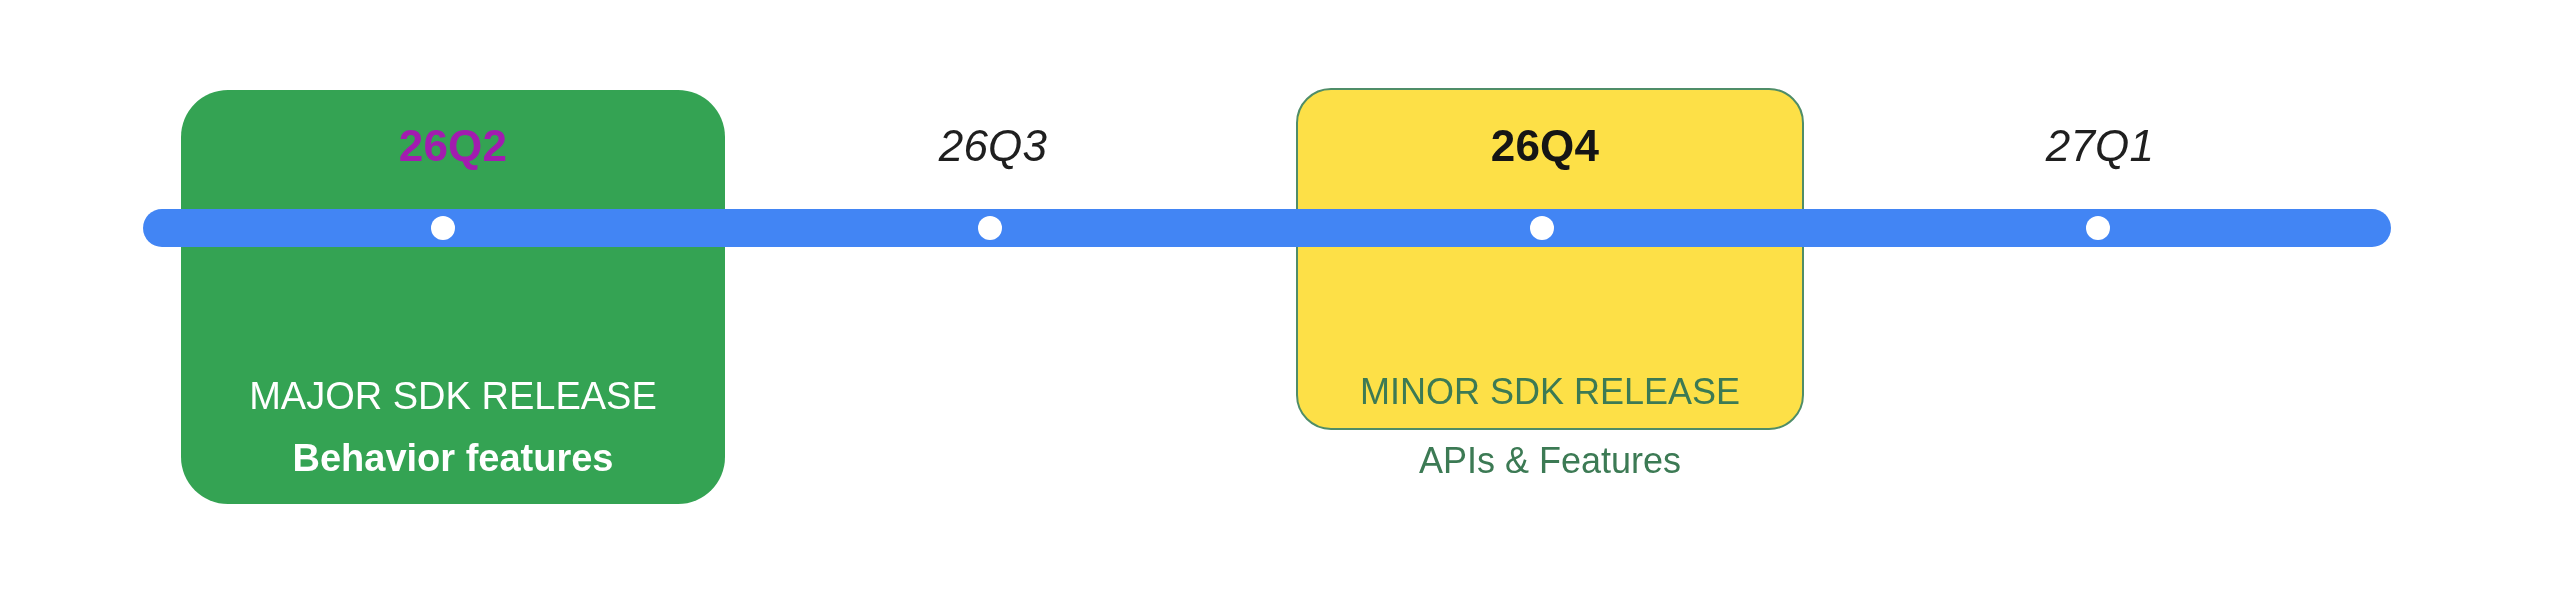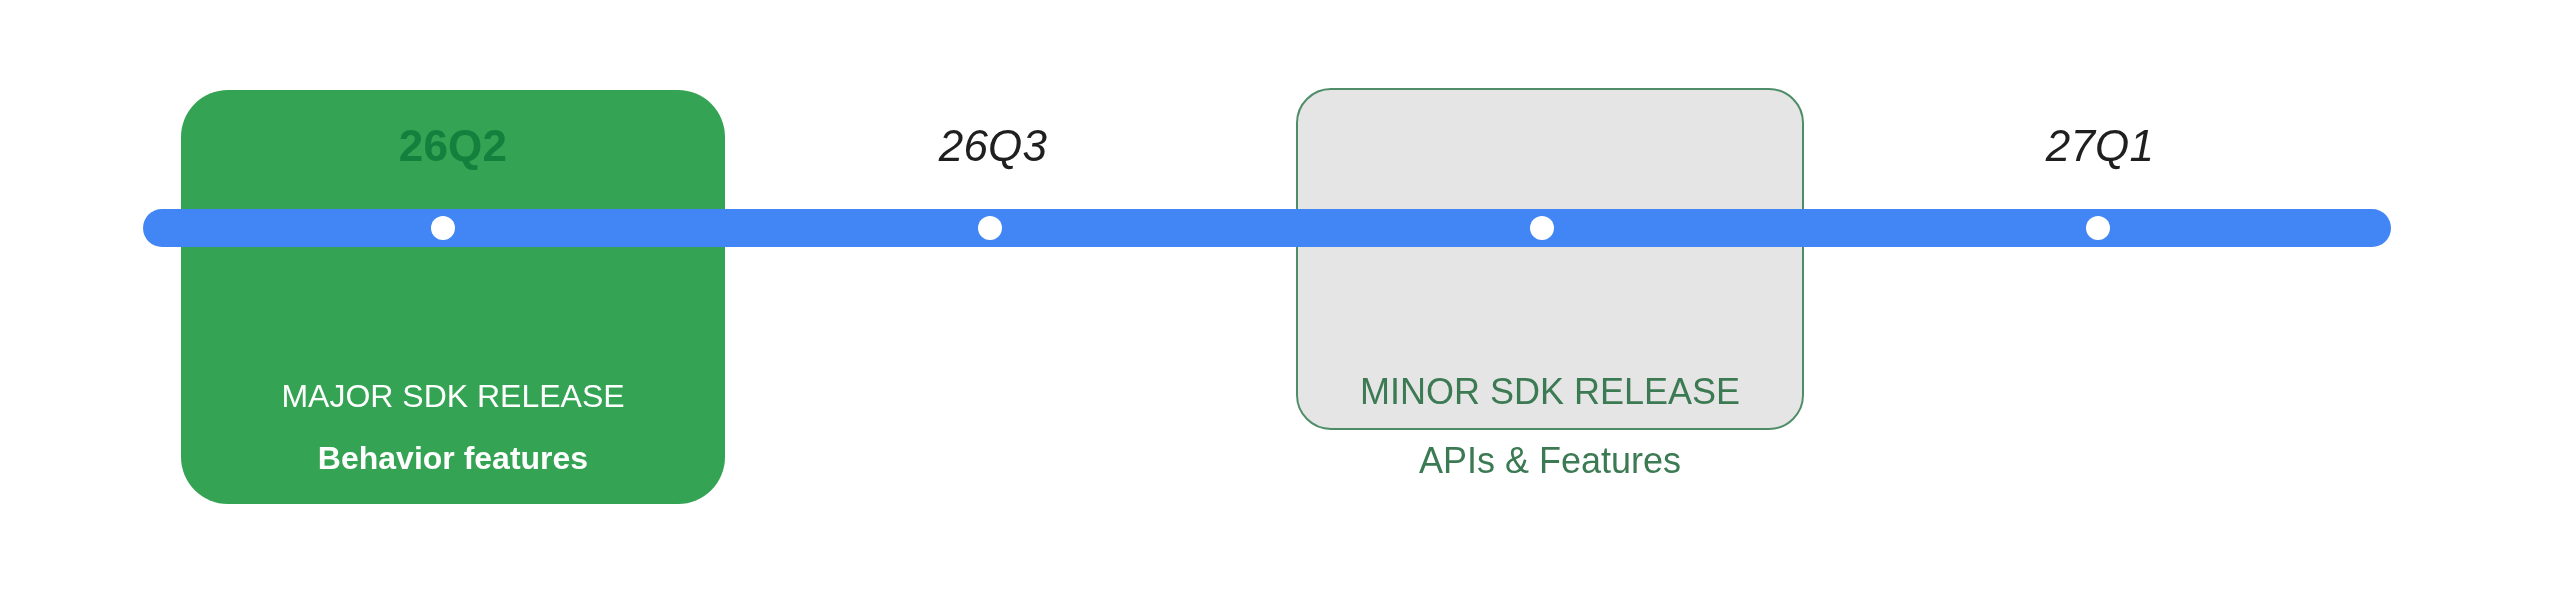--- a/index.html
+++ b/index.html
@@ -37,39 +37,39 @@
     height: 414px;
     background: #34A353;
     border-radius: 47px;
   }
 
   .card--minor {
     left: 1296px;
     top: 88px;
     width: 508px;
     height: 342px;
-    background: #e5e5e5;
+    background: #fde047;
     border: 2.3px solid #4F8D68;
     border-radius: 35px;
   }
 
   
   .quarter-label {
     position: absolute;
     top: 119px;
     width: 316px;
     text-align: center;
     font-size: 44px;
     line-height: 53px;
     letter-spacing: 0.2px;
     white-space: nowrap;
     z-index: 3;
   }
   .quarter-label--on-green {
-    color: #15803d;
+    color: #a21caf;
     font-weight: 700;
   }
   .quarter-label--plain {
     color: #1F1F1F;
     font-weight: 400;
     font-style: italic;
   }
   .quarter-label--emph {
     color: #151515;
     font-weight: 700;
@@ -118,21 +118,21 @@
   .card--major .card-body { top: 275px; }
   .card--minor .card-body { top: 267px; }
 
   .card-line {
     display: block;
     white-space: nowrap;
   }
 
   .card--major .card-line {
     color: #FFFFFF;
-    font-size: 32px;
+    font-size: 38px;
     line-height: 62px;
   }
   .card--major .card-line--headline { font-weight: 400; }
   .card--major .card-line--detail   { font-weight: 700; }
 
   .card--minor .card-line {
     color: #3C7A54;
     font-size: 36px;
     line-height: 69px;
     font-weight: 400;
@@ -155,20 +155,21 @@
     <div class="card-body">
       <span class="card-line">MINOR SDK RELEASE</span>
       <span class="card-line">APIs &amp; Features</span>
     </div>
   </div>
 
   <div class="quarter-label quarter-label--on-green ql-1">26Q2</div>
 
   <div class="quarter-label quarter-label--plain ql-2">26Q3</div>
 
+  <div class="quarter-label quarter-label--emph ql-3">26Q4</div>
 
   <div class="quarter-label quarter-label--plain ql-4">27Q1</div>
 
   <div class="timeline-track">
     <span class="timeline-dot dot-1"></span>
     <span class="timeline-dot dot-2"></span>
     <span class="timeline-dot dot-3"></span>
     <span class="timeline-dot dot-4"></span>
   </div>
 

